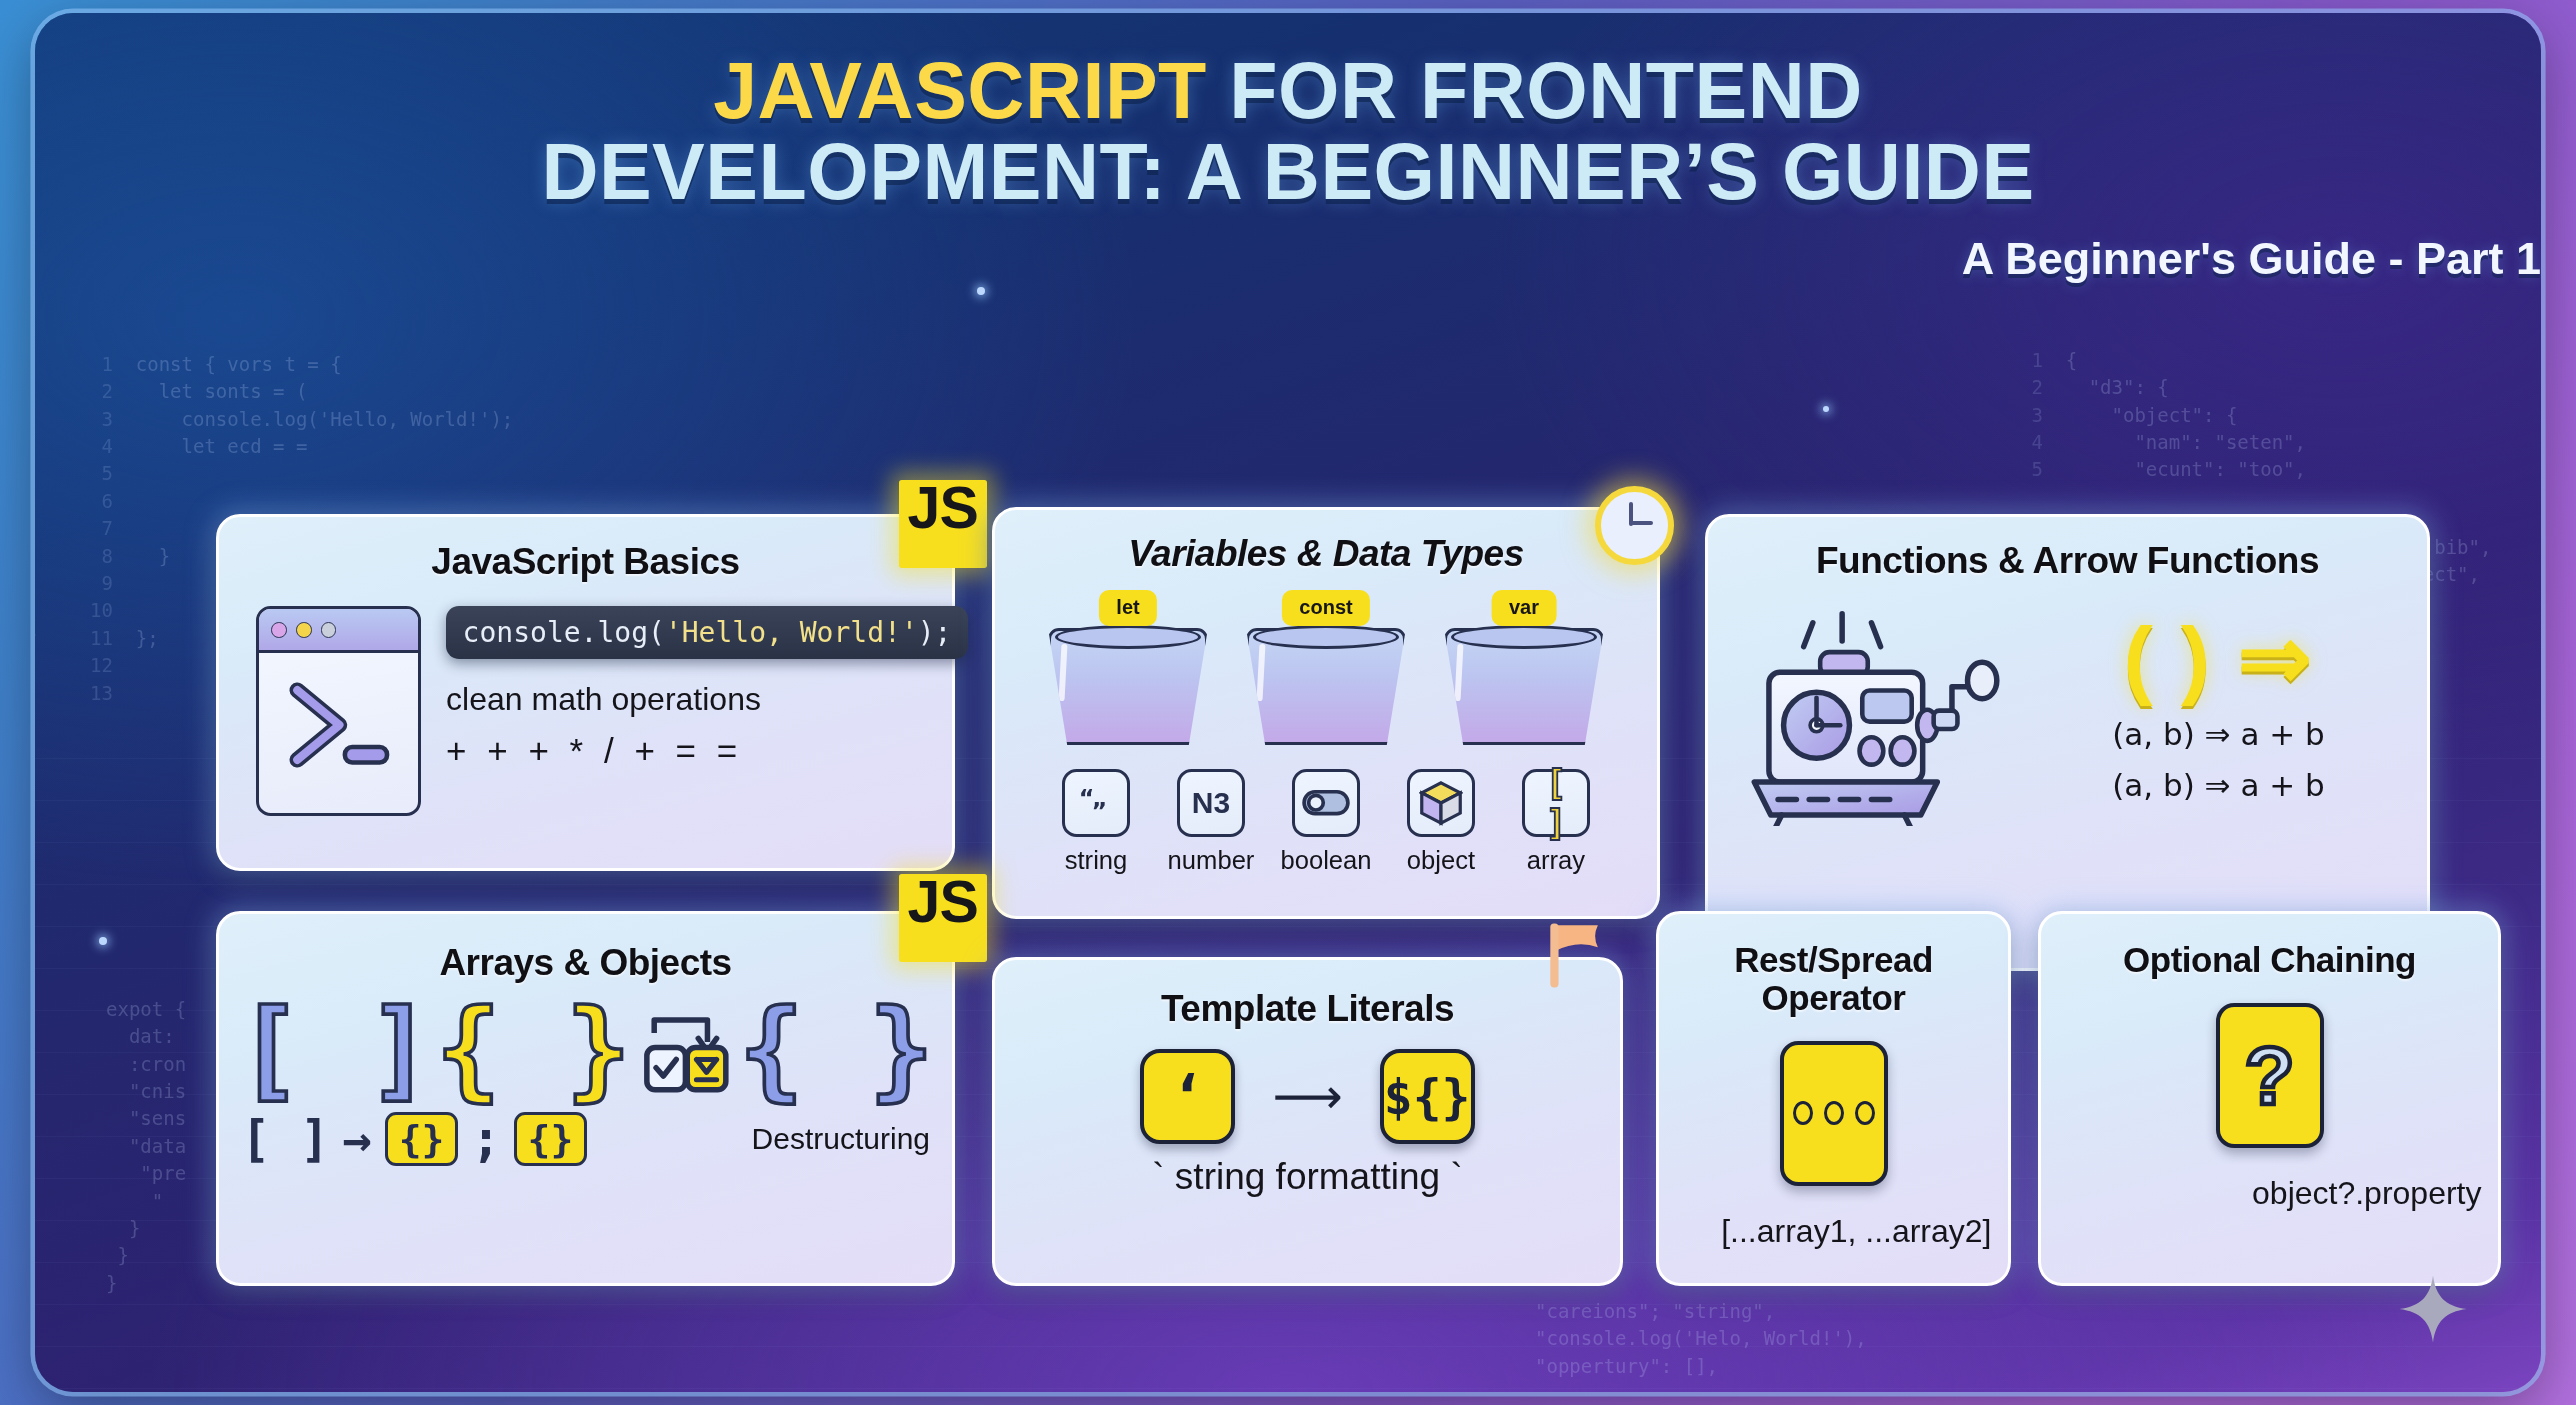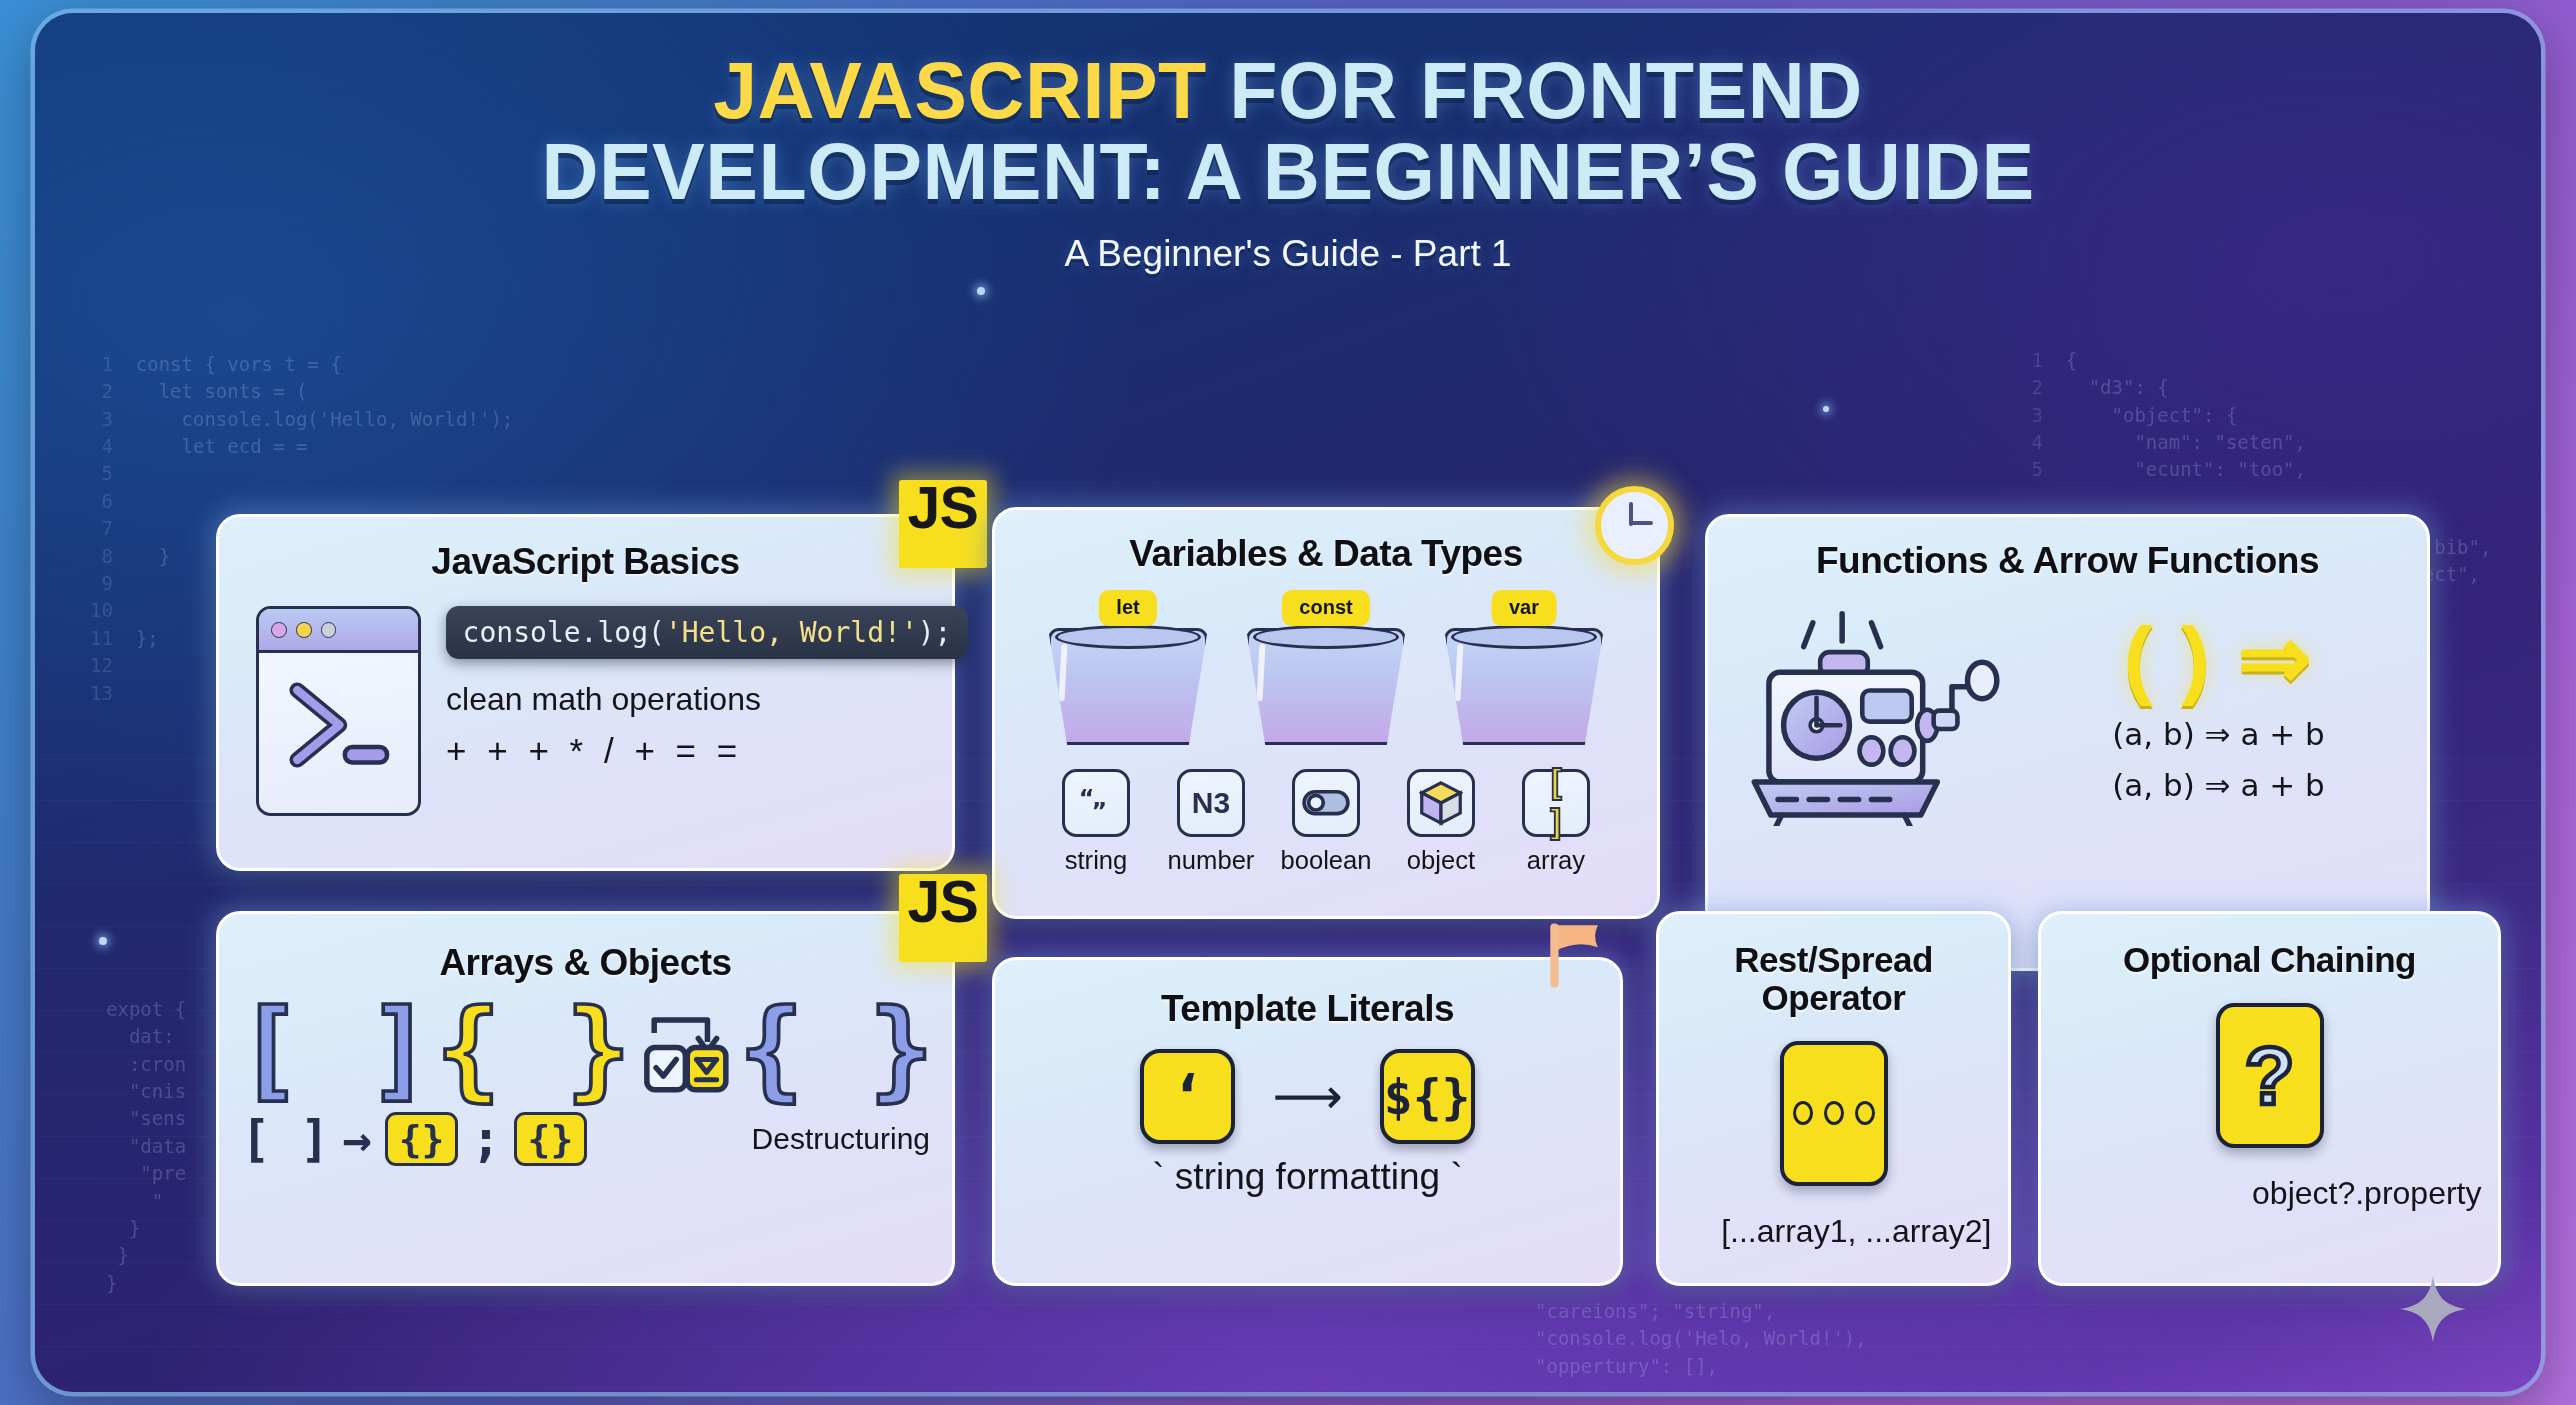--- a/index.html
+++ b/index.html
@@ -52,22 +52,23 @@
   .codebg .ln{ color:rgba(190,215,255,.17); }
 
   
   #titlewrap{ position:absolute; left:0; right:0; top:37px; text-align:center; }
   #title{
     font-size:79px; font-weight:bold; letter-spacing:0.5px; line-height:1.03;
     color:#cdeaf7; text-shadow:0 4.6px 0 rgba(10,30,70,.55), 0 1.8px 16.5px rgba(120,190,255,.35);
   }
   #title .js{ color:#fcd948; }
   #subtitle{
-    margin-top:20px; font-size:37px; font-weight:normal; color:#f1f6ff;
+    margin-top:20px; font-size:45px; font-weight:bold; color:#f1f6ff;
     text-shadow:0 3.7px 0 rgba(10,30,70,.5), 0 1.8px 12.8px rgba(120,190,255,.3);
+    text-align:right;
   }
 
   
   .card{
     position:absolute; border-radius:24px;
     background:linear-gradient(165deg,#dff0fb 0%, #d9eaf9 28%, #dfe2f8 62%, #e4ddf8 100%);
     border:3.7px solid #ffffff;
     box-shadow:0 0 25.6px 5.5px rgba(140,190,255,.35), 0 9.1px 24px rgba(0,0,0,.28);
     padding:12.8px 16.5px;
   }
@@ -109,21 +110,21 @@
   .term .bar{ height:44px; background:linear-gradient(180deg,#b9c9f2,#b0a8e8); border-bottom:3.7px solid #27304f;
     display:flex; align-items:center; gap:9.1px; padding-left:12.8px; }
   .term .bar i{ width:15.6px; height:15.6px; border-radius:50%; display:block; border:1.8px solid #2b3352; }
   .term svg{ display:block; margin:16.5px auto 0; }
   #c1right{ flex:1; }
   .mathline{ font-size:32px; color:#14141a; margin-top:22px; }
   .ops{ font-size:35px; color:#14141a; margin-top:12.8px; letter-spacing:5.5px; }
 
   
   #card2{ left:957px; top:494px; width:668px; height:412px; }
-  #card2 .ctitle{ margin-top:11px; }
+  #card2 .ctitle{ margin-top:11px;font-style:italic; }
   .clockbadge{ position:absolute; right:-16.5px; top:-24px; width:79px; height:79px; border-radius:50%;
     background:#e9effc; border:6.4px solid #f5d93c; box-shadow:0 0 24px 9.1px rgba(245,217,60,.5); }
   .clockbadge::before,.clockbadge::after{ content:""; position:absolute; background:#4a5280; border-radius:2.7px; }
   .clockbadge::before{ width:4.6px; height:24px; left:28px; top:10px; }
   .clockbadge::after{ width:22px; height:4.6px; left:30px; top:29px; }
   #buckets{ display:flex; justify-content:center; gap:38px; margin-top:16.5px; }
   .bucketwrap{ position:relative; width:160px; }
   .kw{
     position:absolute; left:50%; transform:translateX(-50%); top:0; z-index:2;
     background:#f7df1e; border-radius:10px; padding:6.4px 17.4px;

